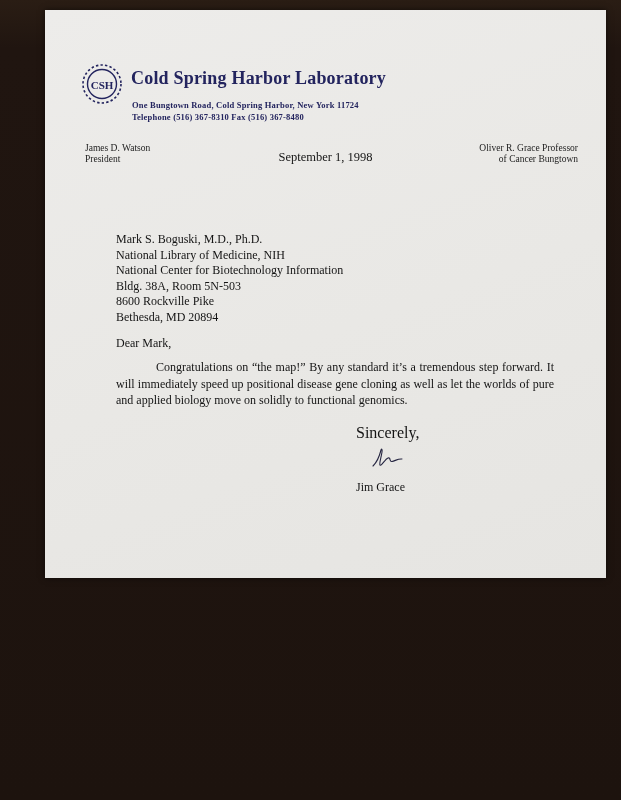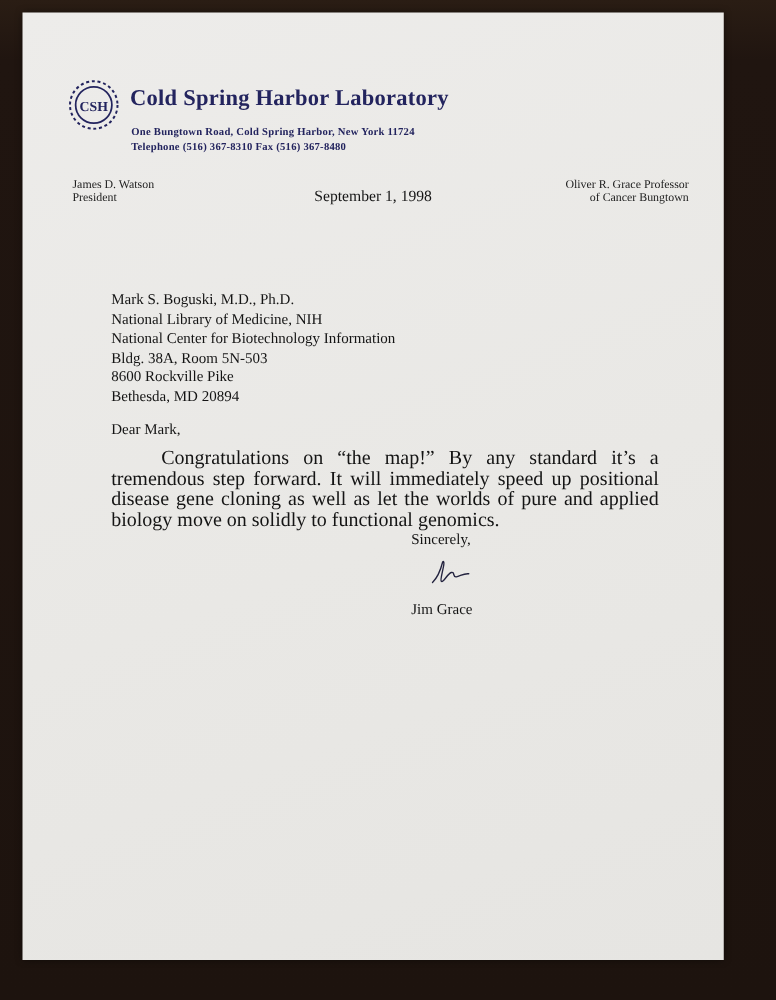--- a/index.html
+++ b/index.html
@@ -14,24 +14,24 @@
     overflow: hidden;
     font-family: "Liberation Serif", serif;
   }
   .scan-bg {
     position: absolute;
     inset: 0;
     background: linear-gradient(180deg, #2a1d14 0%, #201510 6%, #1d130e 100%);
   }
   .paper {
     position: absolute;
-    left: 18px;
+    left: 45px;
     top: 10px;
     width: 561px;
-    height: 758px;
+    height: 568px;
     background: linear-gradient(160deg, #edecea 0%, #e9e8e5 55%, #e6e5e2 100%);
     box-shadow: 0 0 6px rgba(0,0,0,0.55);
     color: #181818;
   }
   
   .lab-header {
     position: absolute;
     left: 36px;
     top: 50px;
   }
@@ -116,31 +116,31 @@
     left: 71px;
     top: 326px;
     font-size: 12px;
     color: #141414;
   }
   .letter-body {
     position: absolute;
     left: 71px;
     top: 349px;
     width: 438px;
-    font-size: 16px;
+    font-size: 12px;
     line-height: 16.5px;
     text-align: justify;
     text-indent: 40px;
     color: #141414;
   }
   .closing {
     position: absolute;
     left: 311px;
     top: 414px;
-    font-size: 12px;
+    font-size: 16px;
     color: #141414;
   }
   .signature {
     position: absolute;
     left: 322px;
     top: 436px;
     width: 42px;
     height: 26px;
   }
   .signed-name {

